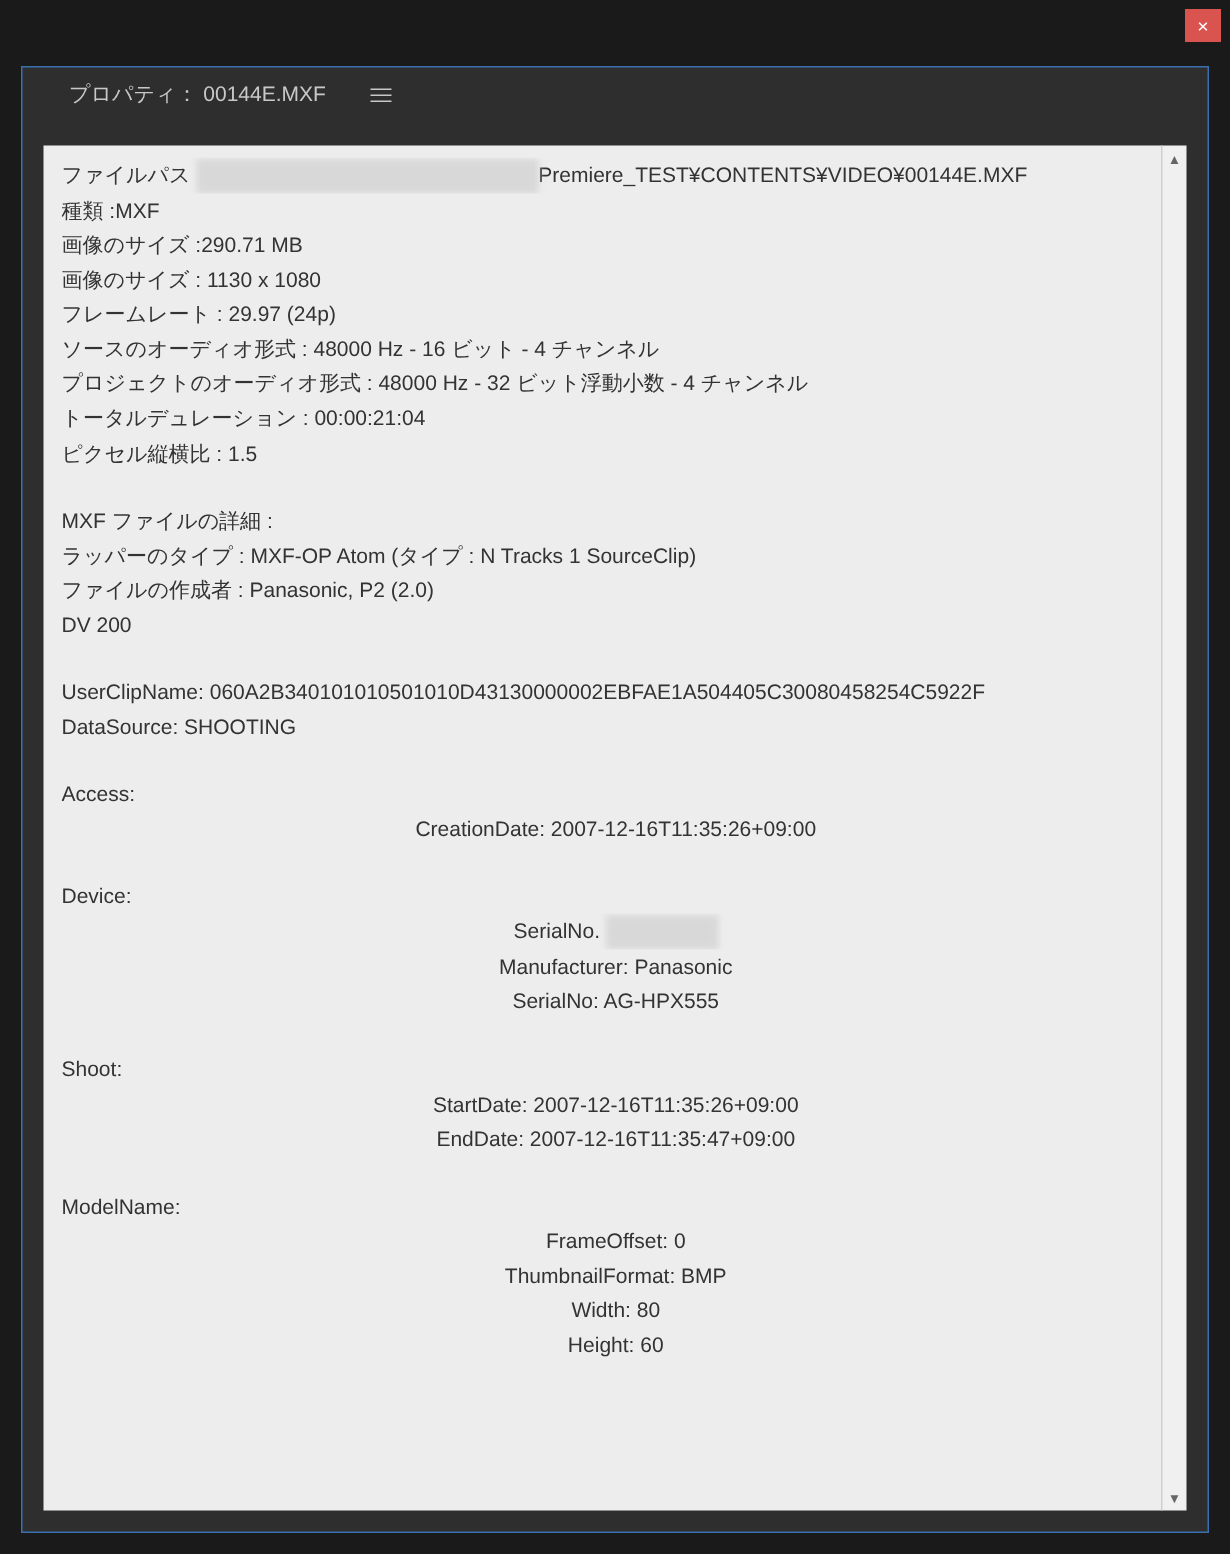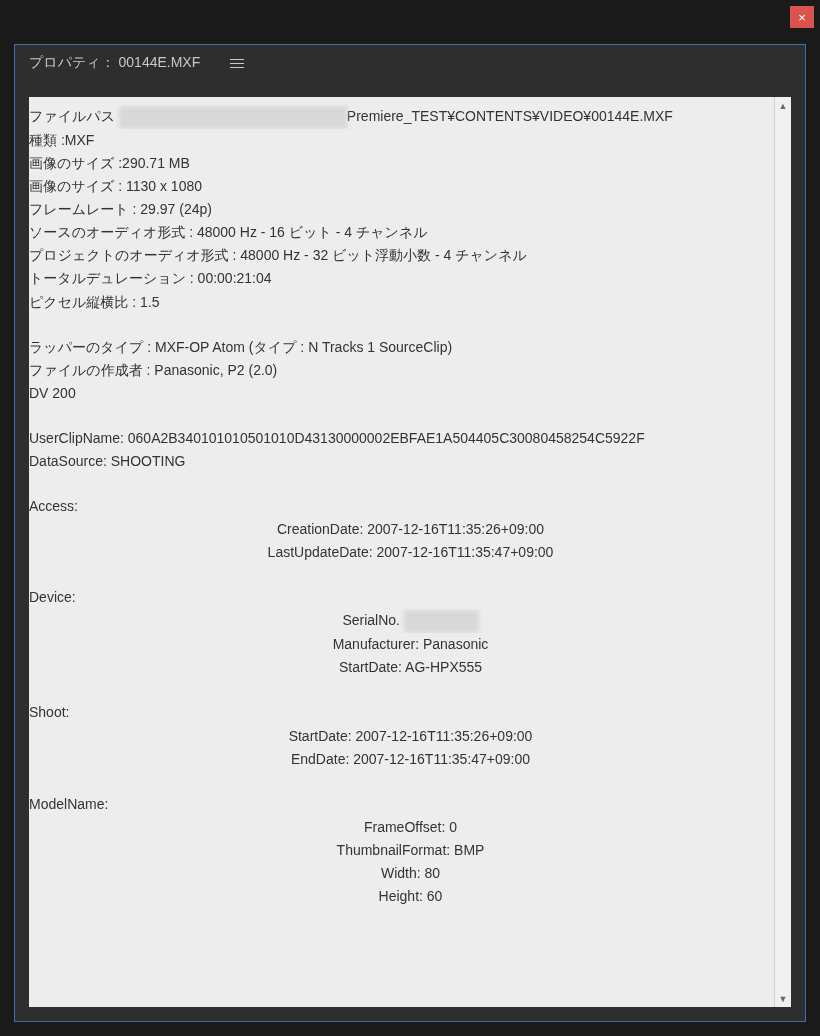--- a/index.html
+++ b/index.html
@@ -36,20 +36,21 @@
     background: #2e2e2e;
   }
   .panel-header {
     display: flex;
     align-items: center;
     height: 36px;
     padding: 0 14px;
     color: #c8c8c8;
     font-size: 14px;
     gap: 30px;
+    margin-left: 17px;
   }
   .hamburger {
     display: flex;
     flex-direction: column;
     justify-content: center;
     gap: 3px;
     width: 14px;
     height: 14px;
     cursor: pointer;
   }
@@ -62,21 +63,21 @@
     top: 52px;
     left: 14px;
     right: 14px;
     bottom: 14px;
     display: flex;
   }
   .content {
     flex: 1;
     background: #ededed;
     color: #333;
-    padding: 8px 0;
+    padding: 8px 12px;
     font-size: 14px;
     line-height: 1.65;
     overflow: hidden;
   }
   .content p { white-space: nowrap; overflow: hidden; text-overflow: ellipsis; }
   .content .indent { padding-left: 18px; text-align: center; }
   .spacer { height: 22px; }
   .scrollbar {
     width: 17px;
     background: #f0f0f0;
@@ -134,44 +135,44 @@
         <p>画像のサイズ :290.71 MB</p>
         <p>画像のサイズ : 1130 x 1080</p>
         <p>フレームレート : 29.97 (24p)</p>
         <p>ソースのオーディオ形式 : 48000 Hz - 16 ビット - 4 チャンネル</p>
         <p>プロジェクトのオーディオ形式 : 48000 Hz - 32 ビット浮動小数 - 4 チャンネル</p>
         <p>トータルデュレーション : 00:00:21:04</p>
         <p>ピクセル縦横比 : 1.5</p>
 
         <div class="spacer"></div>
 
+        <p>MXF ファイルの詳細 :</p>
         <p>ラッパーのタイプ : MXF-OP Atom (タイプ : N Tracks 1 SourceClip)</p>
         <p>ファイルの作成者 : Panasonic, P2 (2.0)</p>
         <p>DV 200</p>
 
         <div class="spacer"></div>
 
         <p>UserClipName: 060A2B340101010501010D43130000002EBFAE1A504405C30080458254C5922F</p>
         <p>DataSource: SHOOTING</p>
 
         <div class="spacer"></div>
 
         <p>Access:</p>
         <p class="indent">CreationDate: 2007-12-16T11:35:26+09:00</p>
-        <p class="indent">LastUpdateDate: 2007-12-16T11:35:47+09:00</p>
 
         <div class="spacer"></div>
 
         <p>Device:</p>
         <p class="indent">
           <span>SerialNo.</span>
           <span class="redacted">XXXXXXXX</span>
         </p>
         <p class="indent">Manufacturer: Panasonic</p>
-        <p class="indent">StartDate: AG-HPX555</p>
+        <p class="indent">SerialNo: AG-HPX555</p>
 
         <div class="spacer"></div>
 
         <p>Shoot:</p>
         <p class="indent">StartDate: 2007-12-16T11:35:26+09:00</p>
         <p class="indent">EndDate: 2007-12-16T11:35:47+09:00</p>
 
         <div class="spacer"></div>
 
         <p>ModelName:</p>

